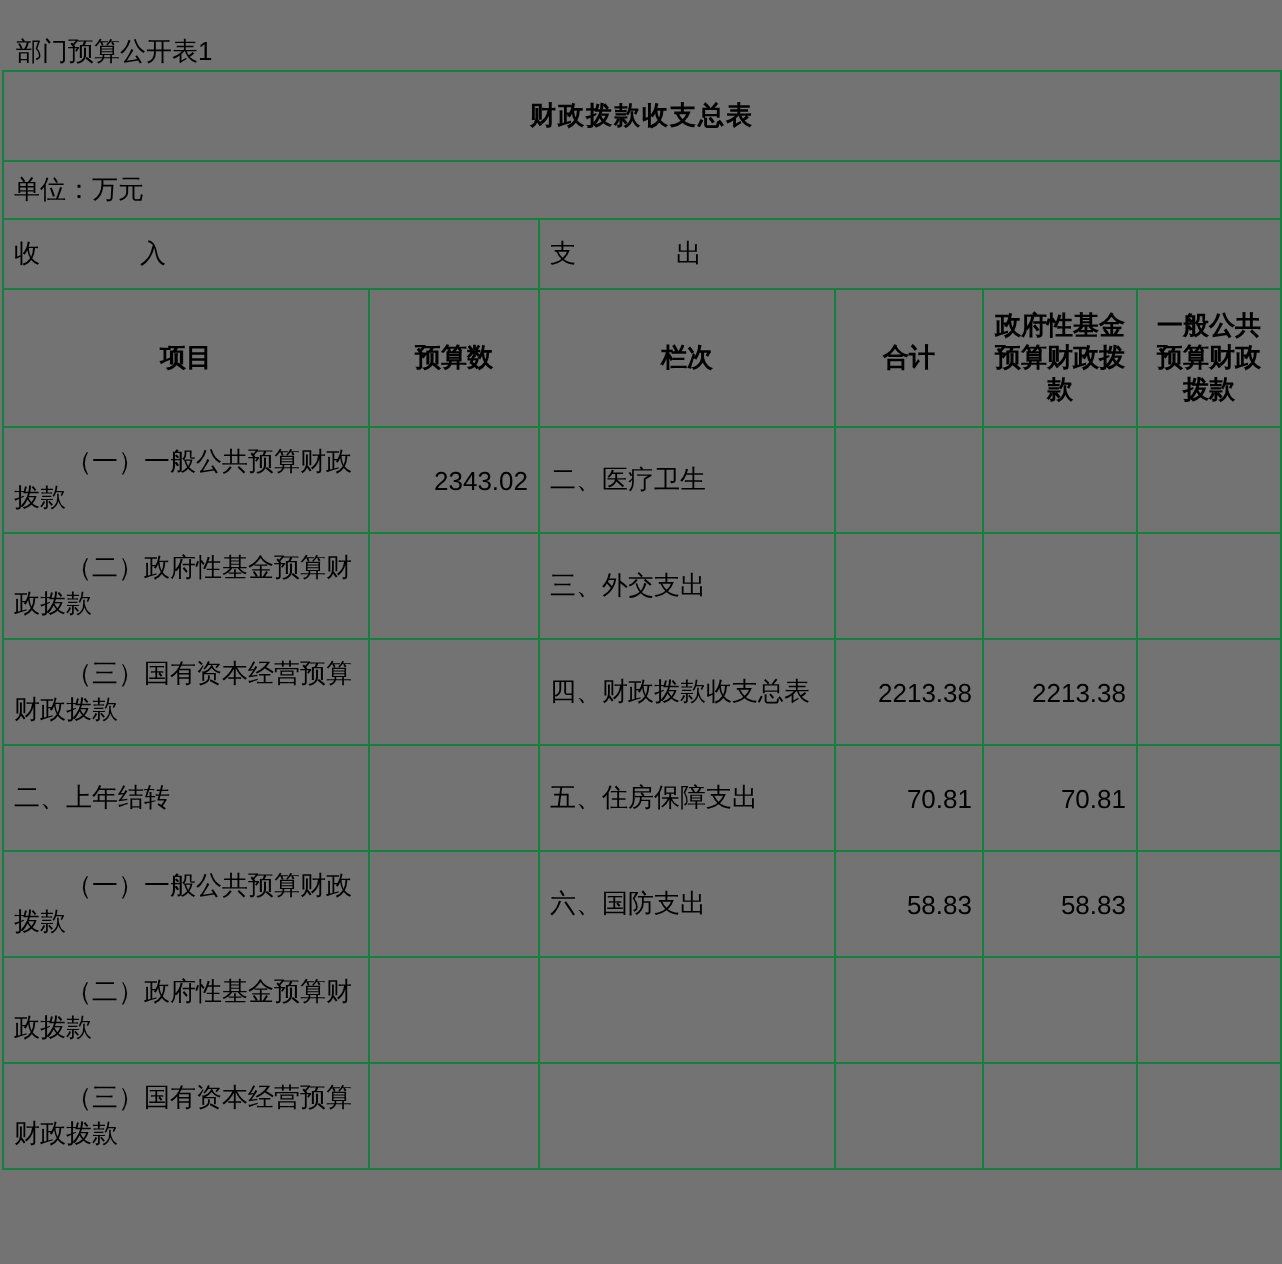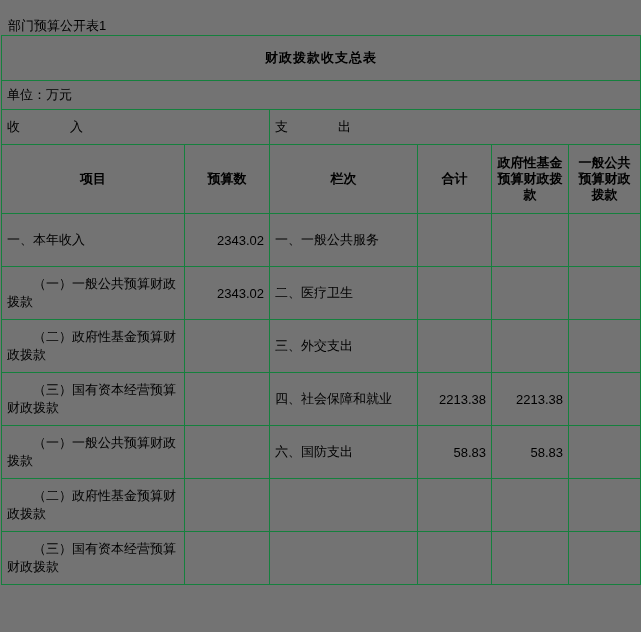--- a/index.html
+++ b/index.html
@@ -114,49 +114,49 @@
       <tr>
         <td class="col-head">项目</td>
         <td class="col-head">预算数</td>
         <td class="col-head">栏次</td>
         <td class="col-head">合计</td>
         <td class="col-head">政府性基金预算财政拨款</td>
         <td class="col-head">一般公共预算财政拨款</td>
       </tr>
 
       <tr>
-        <td class="row-label">一、本年收入</td>
-        <td class="num">2343.02</td>
-        <td class="row-label">一、一般公共服务</td>
-        <td class="num"></td>
-        <td class="num"></td>
-        <td class="num"></td>
-      </tr>
-      <tr>
         <td class="row-label">　　（一）一般公共预算财政拨款</td>
         <td class="num">2343.02</td>
         <td class="row-label">二、医疗卫生</td>
         <td class="num"></td>
         <td class="num"></td>
         <td class="num"></td>
       </tr>
       <tr>
         <td class="row-label">　　（二）政府性基金预算财政拨款</td>
         <td class="num"></td>
         <td class="row-label">三、外交支出</td>
         <td class="num"></td>
         <td class="num"></td>
         <td class="num"></td>
       </tr>
       <tr>
         <td class="row-label">　　（三）国有资本经营预算财政拨款</td>
         <td class="num"></td>
-        <td class="row-label">四、社会保障和就业</td>
+        <td class="row-label">四、财政拨款收支总表</td>
         <td class="num">2213.38</td>
         <td class="num">2213.38</td>
+        <td class="num"></td>
+      </tr>
+      <tr>
+        <td class="row-label">二、上年结转</td>
+        <td class="num"></td>
+        <td class="row-label">五、住房保障支出</td>
+        <td class="num">70.81</td>
+        <td class="num">70.81</td>
         <td class="num"></td>
       </tr>
       <tr>
         <td class="row-label">　　（一）一般公共预算财政拨款</td>
         <td class="num"></td>
         <td class="row-label">六、国防支出</td>
         <td class="num">58.83</td>
         <td class="num">58.83</td>
         <td class="num"></td>
       </tr>

